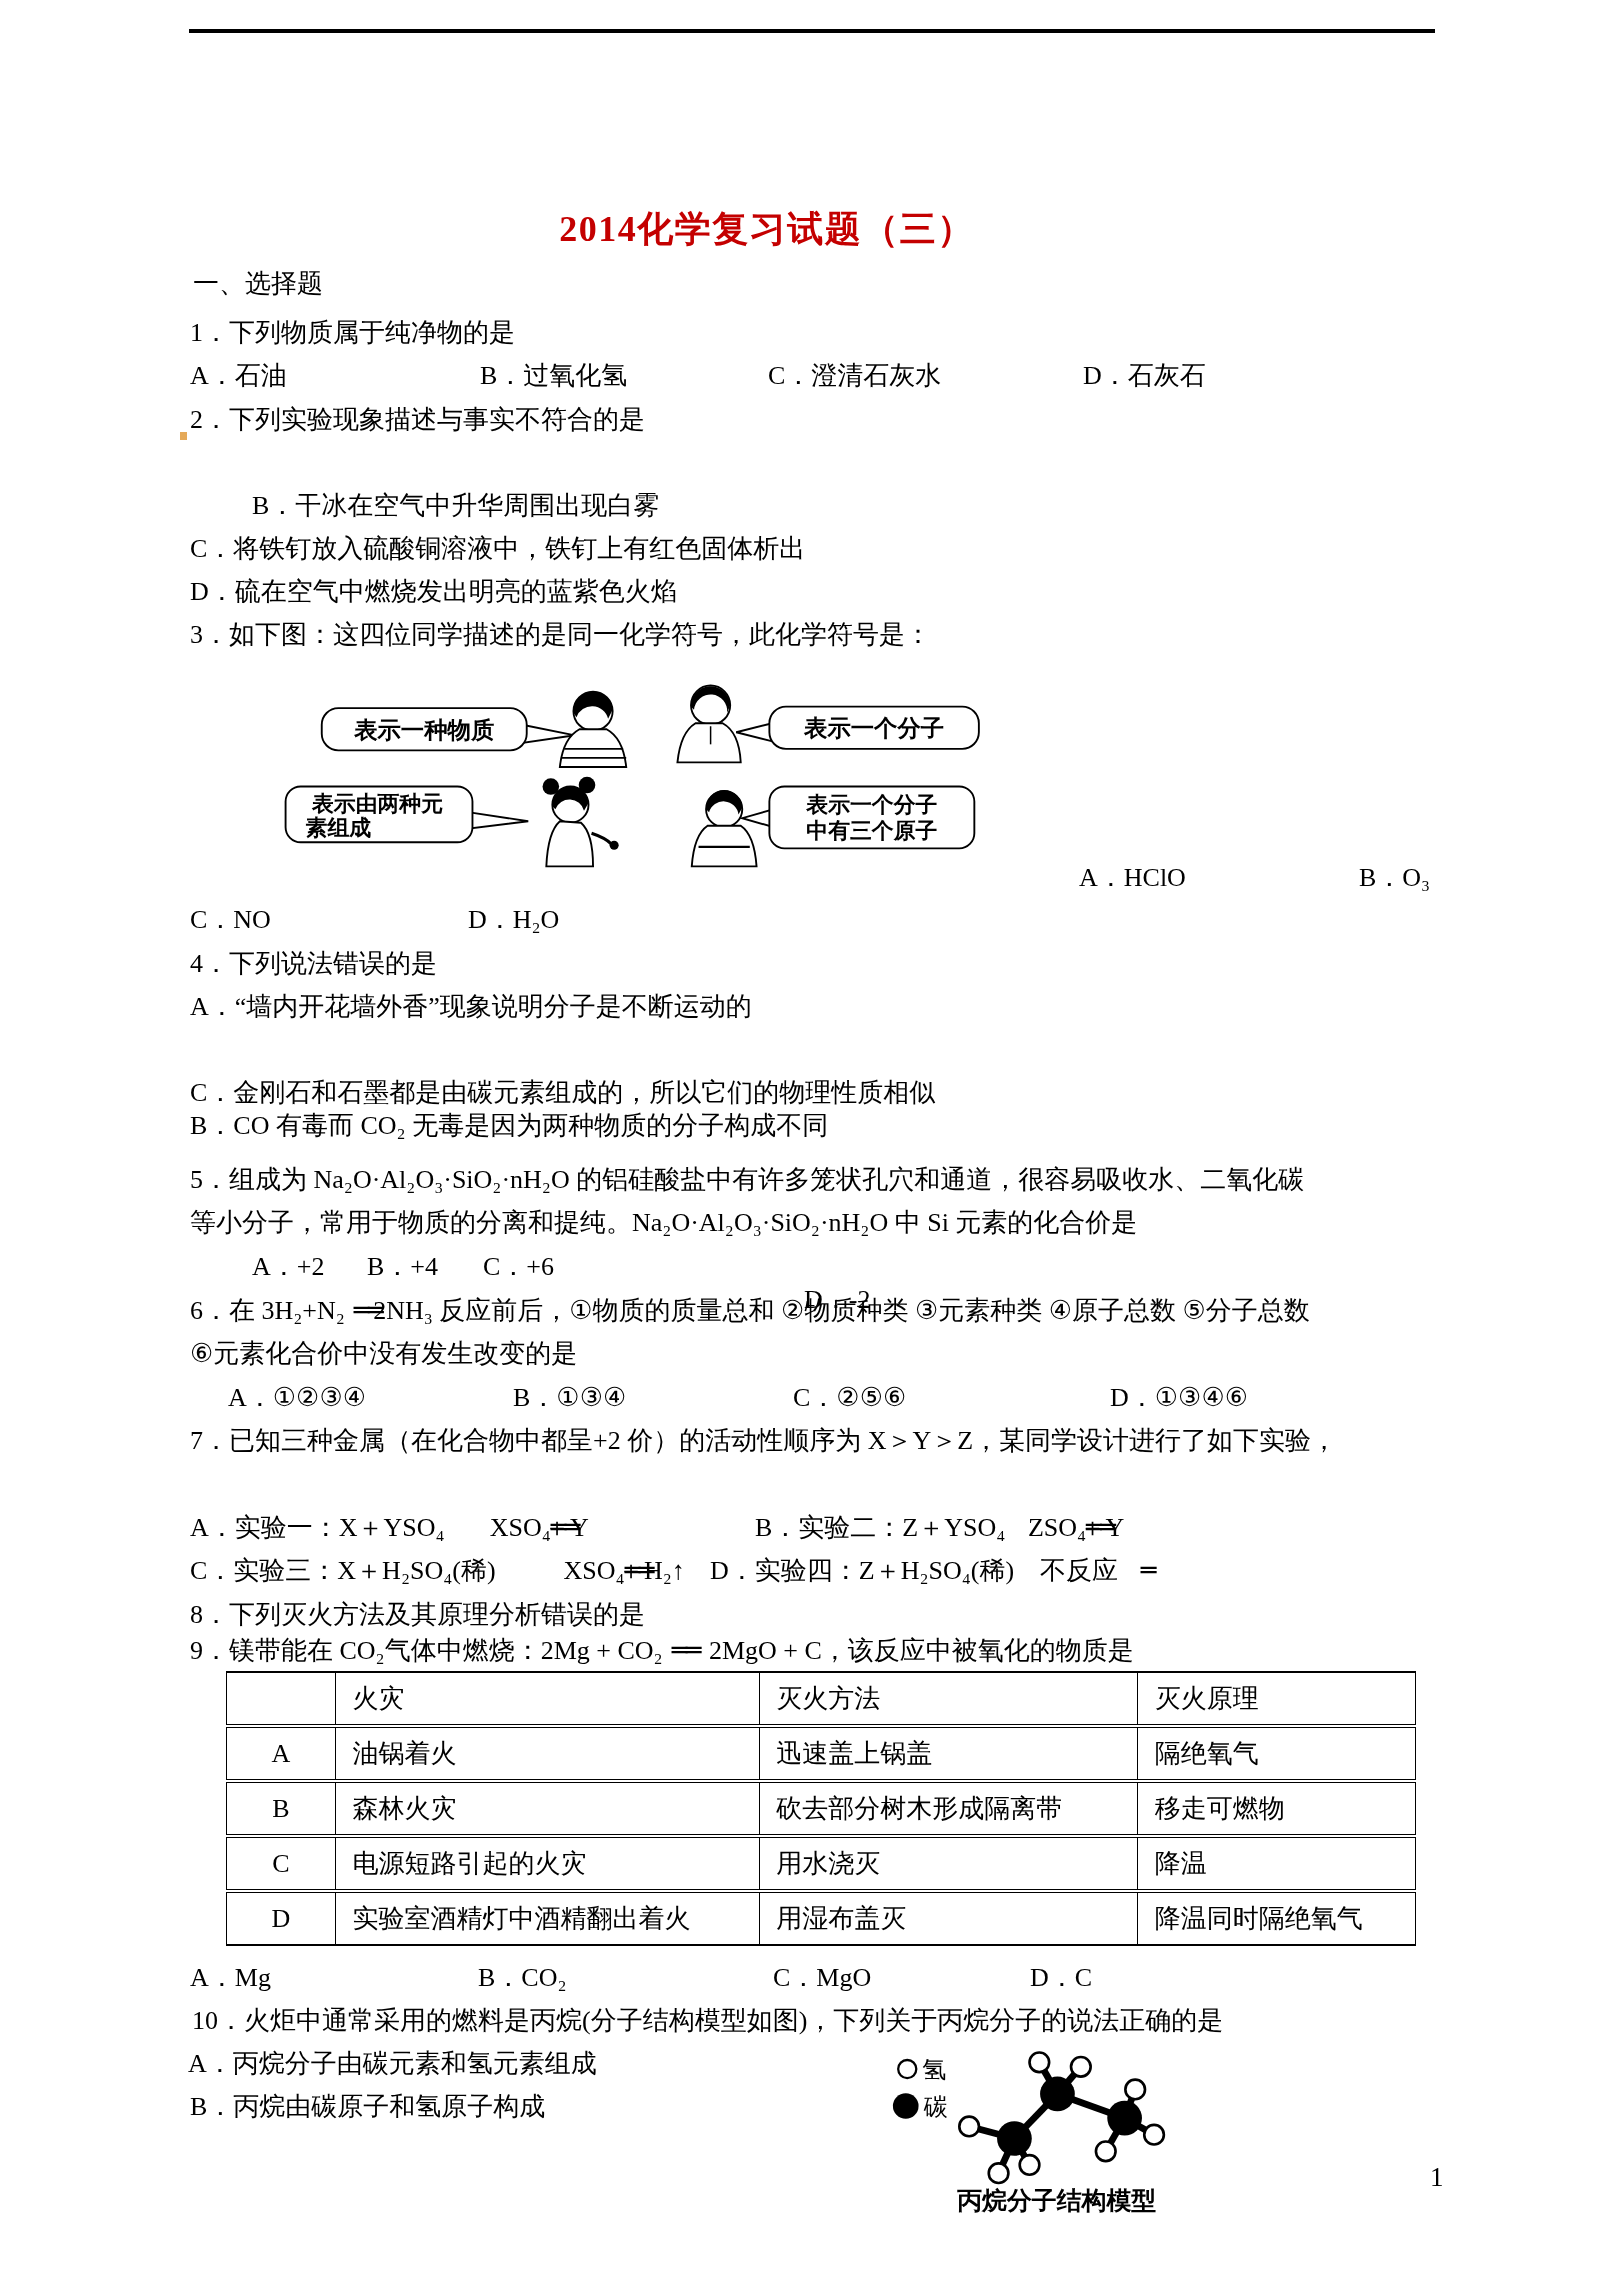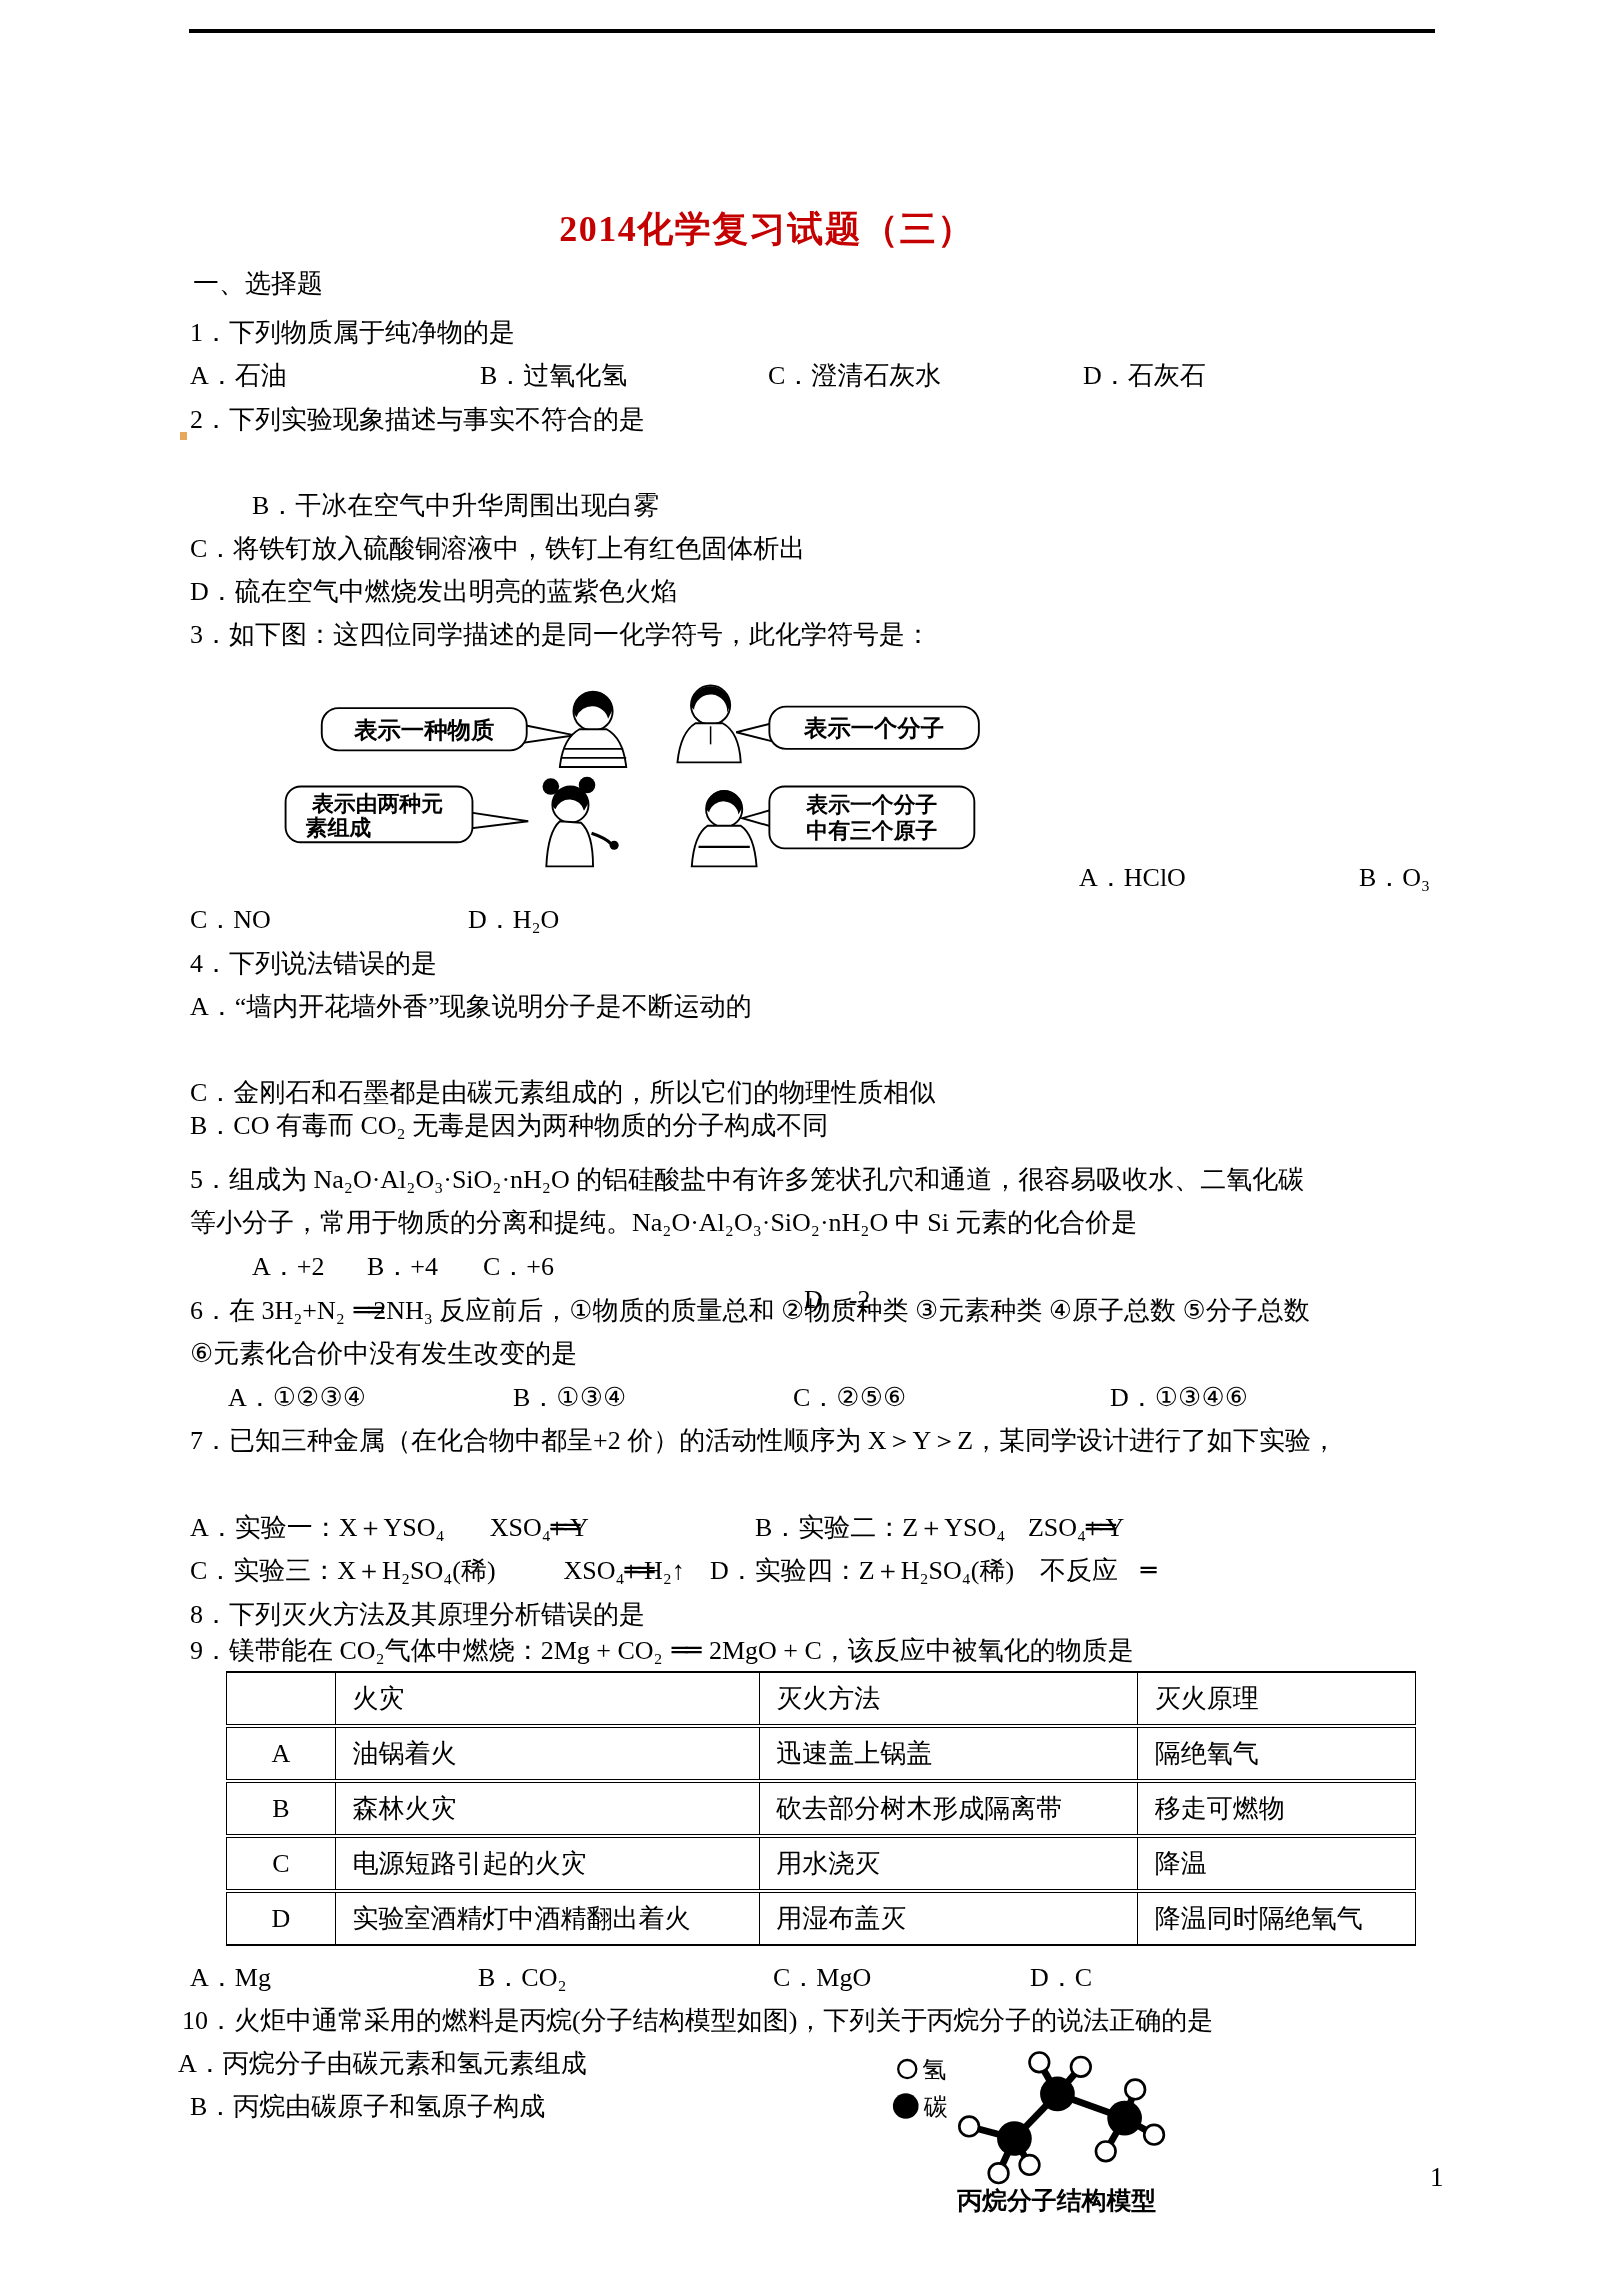--- a/index.html
+++ b/index.html
@@ -179,22 +179,22 @@
       <td>降温同时隔绝氧气</td>
     </tr>
   </tbody>
     </table>
 
   <div class="t" style="left:190px;  top:1960px;">A．Mg</div>
   <div class="t" style="left:478px;  top:1960px;">B．CO₂</div>
   <div class="t" style="left:773px; top:1960px;">C．MgO</div>
   <div class="t" style="left:1030px; top:1960px;">D．C</div>
 
-  <div class="t" style="left:182px; top:2003px;">10．火炬中通常采用的燃料是丙烷(分子结构模型如图)，下列关于丙烷分子的说法正确的是</div>
-  <div class="t" style="left:178px; top:2046px;">A．丙烷分子由碳元素和氢元素组成</div>
+  <div class="t" style="left:192px; top:2003px;">10．火炬中通常采用的燃料是丙烷(分子结构模型如图)，下列关于丙烷分子的说法正确的是</div>
+  <div class="t" style="left:188px; top:2046px;">A．丙烷分子由碳元素和氢元素组成</div>
   <div class="t" style="left:190px; top:2089px;">B．丙烷由碳原子和氢原子构成</div>
 
   <svg style="position:absolute; left:868px; top:2038px;" width="317" height="204" viewBox="0 0 420 270">
 
     <circle cx="52" cy="41" r="12" fill="#fff" stroke="#000" stroke-width="3"></circle>
     <text x="72" y="53" font-size="32">氢</text>
     <circle cx="50" cy="90" r="17" fill="#000"></circle>
     <text x="74" y="102" font-size="32">碳</text>
 
     <g stroke="#000" stroke-width="9">

